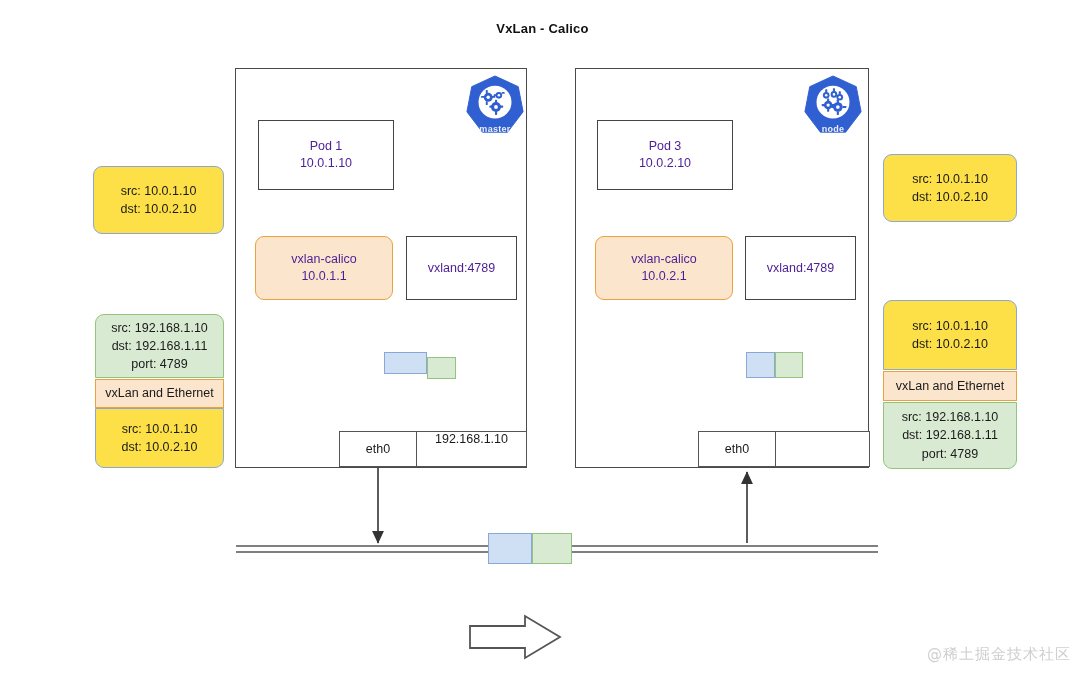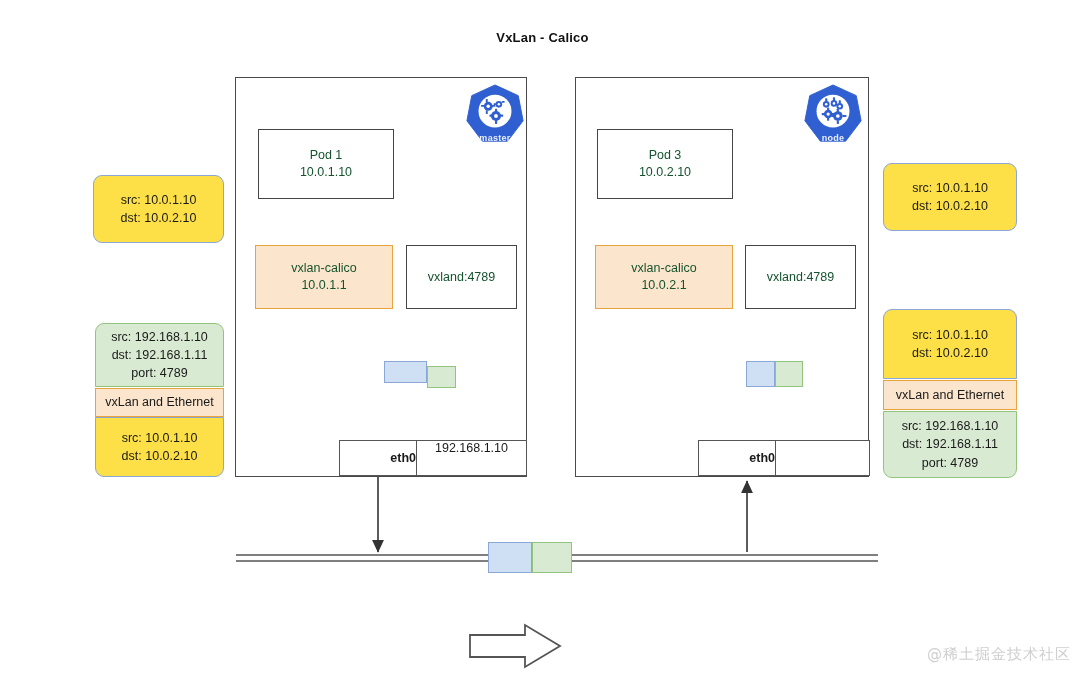--- a/index.html
+++ b/index.html
@@ -11,21 +11,20 @@
     width: 1085px;
     height: 676px;
     position: relative;
     overflow: hidden;
     font-family: "Liberation Sans", sans-serif;
     color: #1a1a1a;
   }
   #canvas {
     position: absolute;
     inset: 0;
-    margin-top: 9px;
   }
   .abs { position: absolute; }
 
   
   .title {
     left: 0; right: 0; top: 21px;
     text-align: center;
     font-size: 13px;
     font-weight: bold;
     letter-spacing: 0.2px;
@@ -44,42 +43,42 @@
     box-sizing: border-box;
     border: 1.5px solid #444;
     background: #fff;
     display: flex;
     flex-direction: column;
     align-items: center;
     justify-content: center;
     font-size: 12.5px;
     line-height: 1.35;
     text-align: center;
-    color: #14532d;
+    color: #4c1d95;
   }
   .ibox.orange {
     background: #fce5cd;
     border-color: #e8a33d;
+    border-radius: 9px;
   }
   .ibox .l2 { display:block; }
 
   
   .eth-wrap {
     box-sizing: border-box;
     border: 1.5px solid #555;
     background: #fff;
     display: flex;
     align-items: stretch;
     font-size: 12.5px;
   }
   .eth-left {
-    display:flex; align-items:center; justify-content:flex-end;
+    display:flex; align-items:center; justify-content:center;
     border-right: 1.5px solid #555;
     width: 76px;
-    font-weight: bold;
   }
   .eth-right {
     display:flex; align-items:flex-start; justify-content:center;
     flex: 1;
     padding: 0 8px;
   }
 
   
   .callout {
     box-sizing: border-box;

